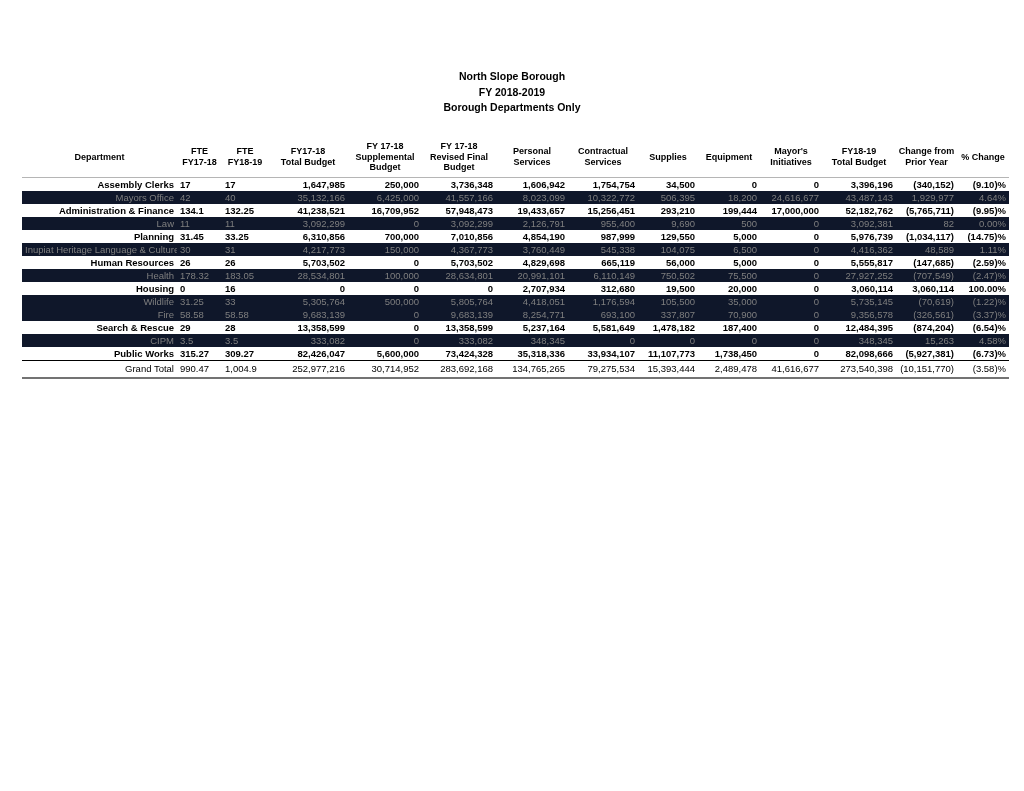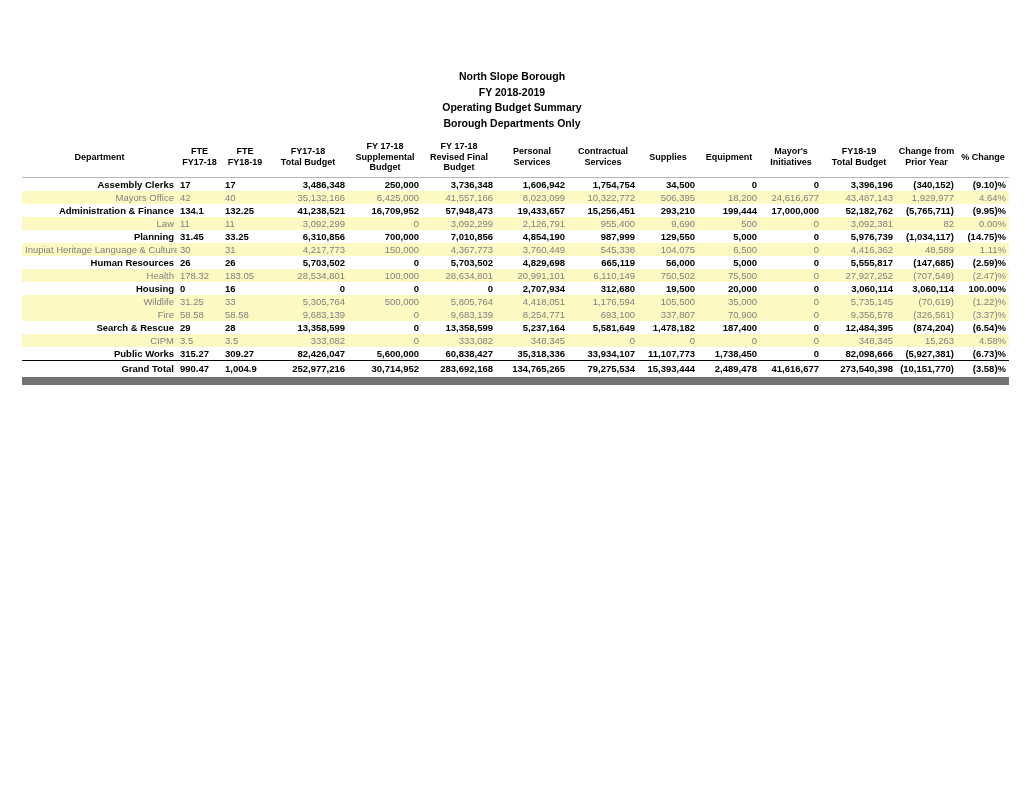--- a/index.html
+++ b/index.html
@@ -44,46 +44,45 @@
   table.budget td {
     padding: 1px 3px;
     line-height: 11px;
     overflow: hidden;
     white-space: nowrap;
   }
   .c-left   { text-align: right; }
   .c-center { }
   .c-right  { text-align: right; }
   tr.emph { font-weight: bold; color: #000; }
-  tr.alt  { background: #fef9c3; color: #7f7f7f; }
+  tr.alt  { background: #0f172a; color: #7f7f7f; }
   tr.grand-total {
-    font-weight: bold;
+    font-weight: normal;
     border-top: 1px solid #000;
-    border-bottom: 8px solid #737373;
+    border-bottom: 2px solid #737373;
   }
   tr.grand-total td { padding-top: 2px; padding-bottom: 3px; }
   .footer-pagenum {
     position: absolute;
     top: 720px;
     left: 0;
     width: 100%;
     text-align: center;
     font-weight: bold;
     font-size: 11px;
   }
 </style>
 </head>
 <body>
 
 <div class="page">
 
   <div class="title-block">
     <div>North Slope Borough</div>
     <div>FY 2018-2019</div>
-    <div>Operating Budget Summary</div>
     <div>Borough Departments Only</div>
   </div>
 
   <table class="budget">
     <colgroup>
       <col style="width:155px">
         <col style="width:45px">
         <col style="width:46px">
       <col style="width:80px">
         <col style="width:74px">
@@ -125,21 +124,21 @@
         <th>Change from
 Prior Year</th>
         <th>% Change</th>
       </tr>
     </thead>
     <tbody>
         <tr class="emph">
           <td class="c-left">Assembly Clerks</td>
           <td class="c-center">17</td>
           <td class="c-center">17</td>
-          <td class="c-right">3,486,348</td>
+          <td class="c-right">1,647,985</td>
           <td class="c-right">250,000</td>
           <td class="c-right">3,736,348</td>
           <td class="c-right">1,606,942</td>
           <td class="c-right">1,754,754</td>
           <td class="c-right">34,500</td>
           <td class="c-right">0</td>
           <td class="c-right">0</td>
           <td class="c-right">3,396,196</td>
           <td class="c-right">(340,152)</td>
           <td class="c-right">(9.10)%</td>
@@ -335,21 +334,21 @@
           <td class="c-right">348,345</td>
           <td class="c-right">15,263</td>
           <td class="c-right">4.58%</td>
         </tr>
         <tr class="emph">
           <td class="c-left">Public Works</td>
           <td class="c-center">315.27</td>
           <td class="c-center">309.27</td>
           <td class="c-right">82,426,047</td>
           <td class="c-right">5,600,000</td>
-          <td class="c-right">60,838,427</td>
+          <td class="c-right">73,424,328</td>
           <td class="c-right">35,318,336</td>
           <td class="c-right">33,934,107</td>
           <td class="c-right">11,107,773</td>
           <td class="c-right">1,738,450</td>
           <td class="c-right">0</td>
           <td class="c-right">82,098,666</td>
           <td class="c-right">(5,927,381)</td>
           <td class="c-right">(6.73)%</td>
         </tr>
       </tbody>

